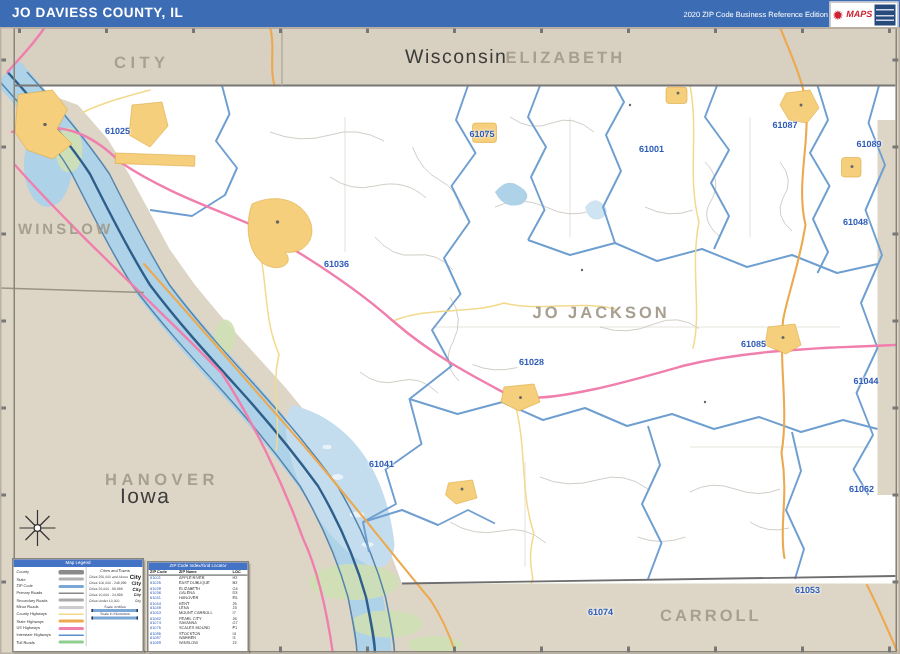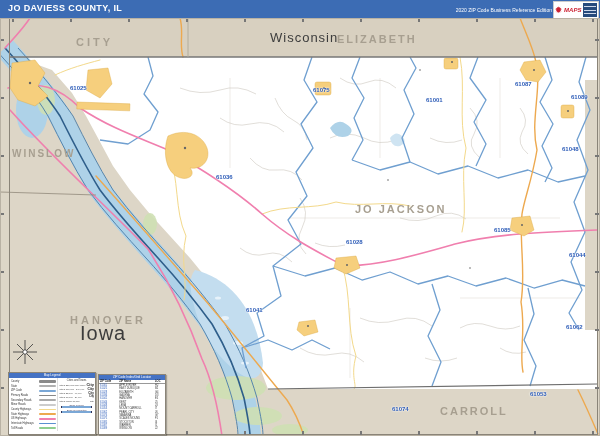--- a/index.html
+++ b/index.html
@@ -208,21 +208,21 @@
       <rect x="9.5" y="0.5" width="588" height="416" fill="none" stroke="#8a8478" stroke-width="1"></rect>
       <path d="M12,2 H596" stroke="#777777" stroke-width="4" stroke-dasharray="2 56"></path>
       <path d="M12,415 H596" stroke="#777777" stroke-width="4" stroke-dasharray="2 56"></path>
       <path d="M2,21 V414" stroke="#777777" stroke-width="4" stroke-dasharray="2 56"></path>
       <path d="M597,21 V414" stroke="#777777" stroke-width="4" stroke-dasharray="2 56"></path>
       <rect x="0.5" y="0.5" width="599" height="417" fill="none" stroke="#b9b2a4" stroke-width="1"></rect>
     </svg>
   </div>
 
   <div class="maplabel state" style="left:270px;top:30px;">Wisconsin</div>
-  <div class="maplabel state" style="left:80px;top:322px;font-size:20px;">Iowa</div>
+  <div class="maplabel state" style="left:80px;top:322px;font-size:14px;">Iowa</div>
 
   <div class="maplabel cty" style="left:76px;top:36px;">CITY</div>
   <div class="maplabel cty" style="left:337px;top:33px;letter-spacing:2px;">ELIZABETH</div>
   <div class="maplabel cty" style="left:12px;top:148px;font-size:10px;letter-spacing:2px;">WINSLOW</div>
   <div class="maplabel cty" style="left:355px;top:203px;letter-spacing:2px;">JO JACKSON</div>
   <div class="maplabel cty" style="left:70px;top:314px;">HANOVER</div>
   <div class="maplabel cty" style="left:440px;top:405px;letter-spacing:2px;">CARROLL</div>
 
   <div class="maplabel ziplab" style="left:70px;top:85px;">61025</div>
   <div class="maplabel ziplab" style="left:313px;top:87px;">61075</div>

